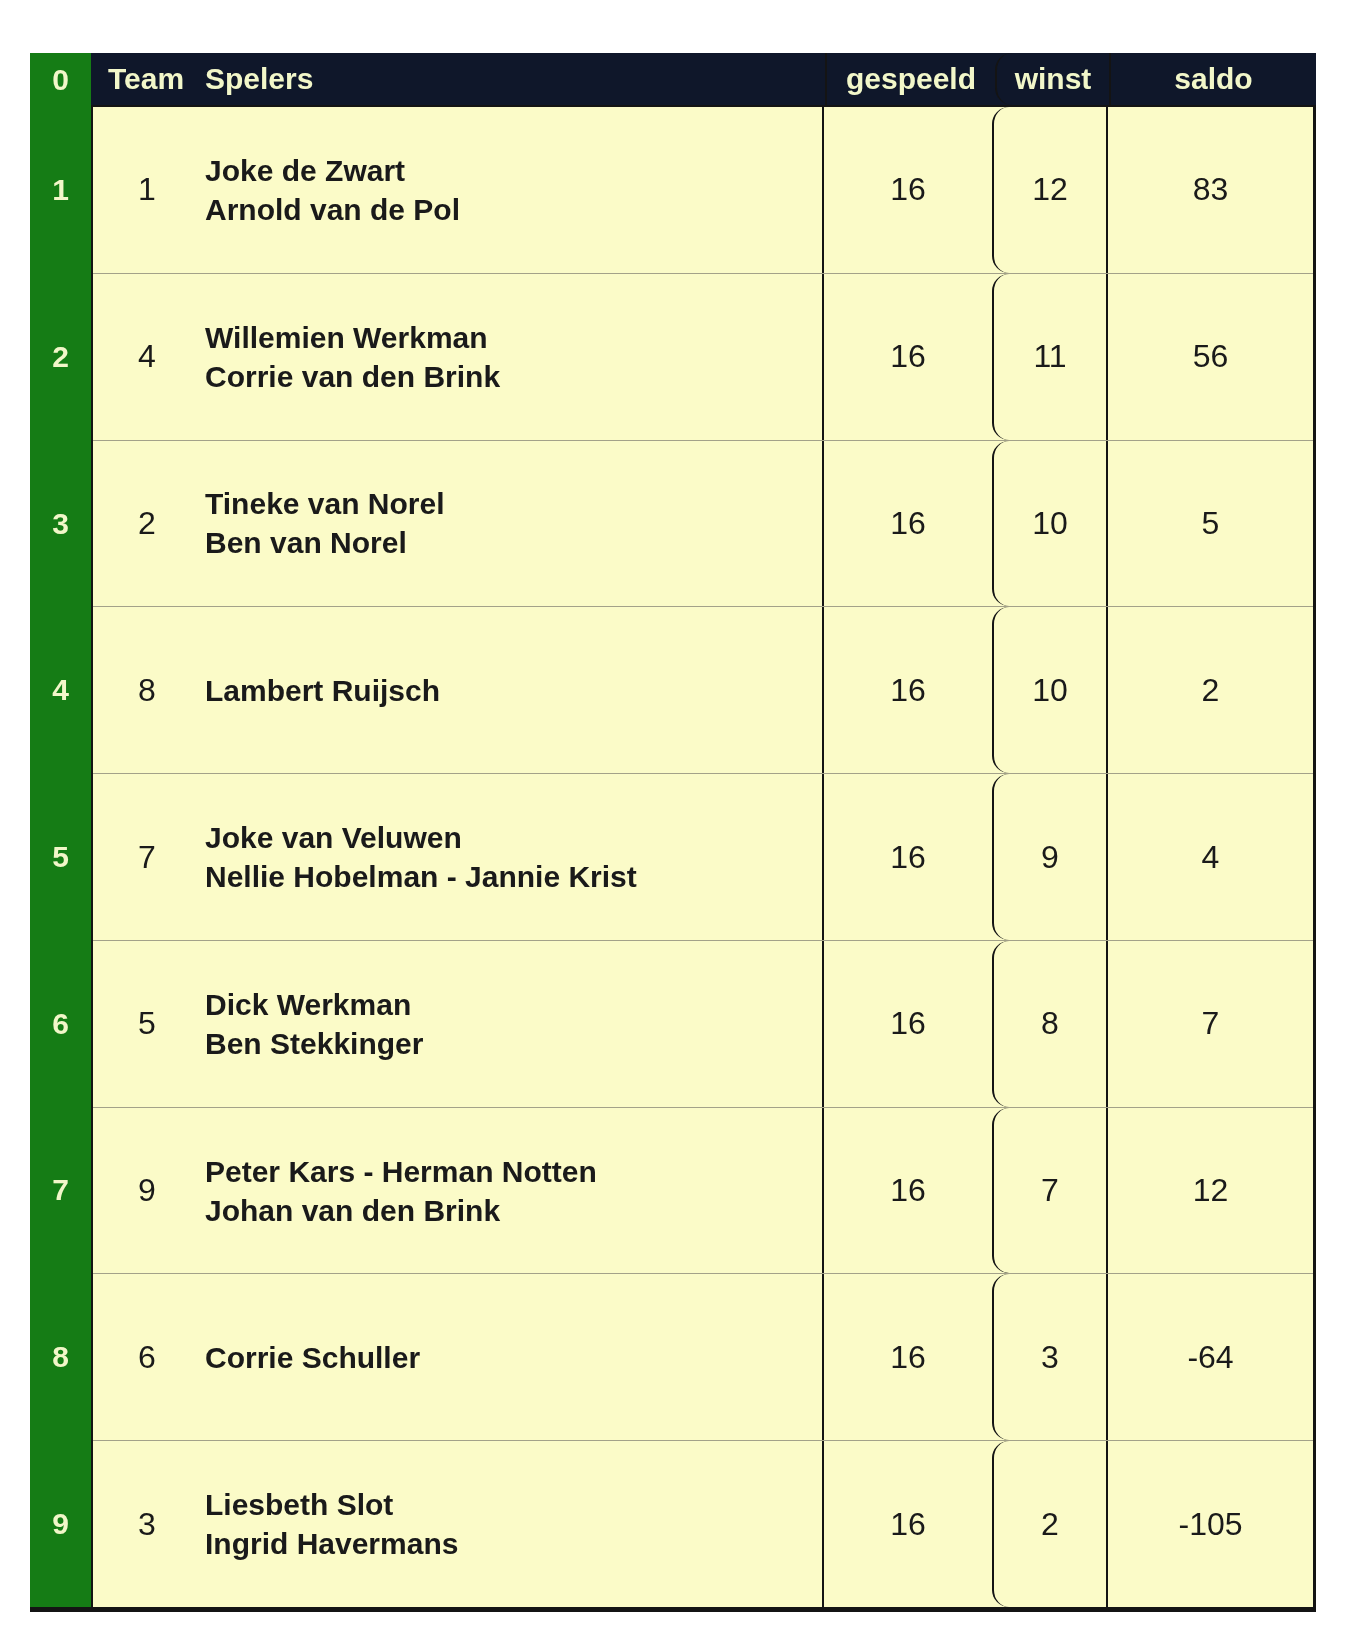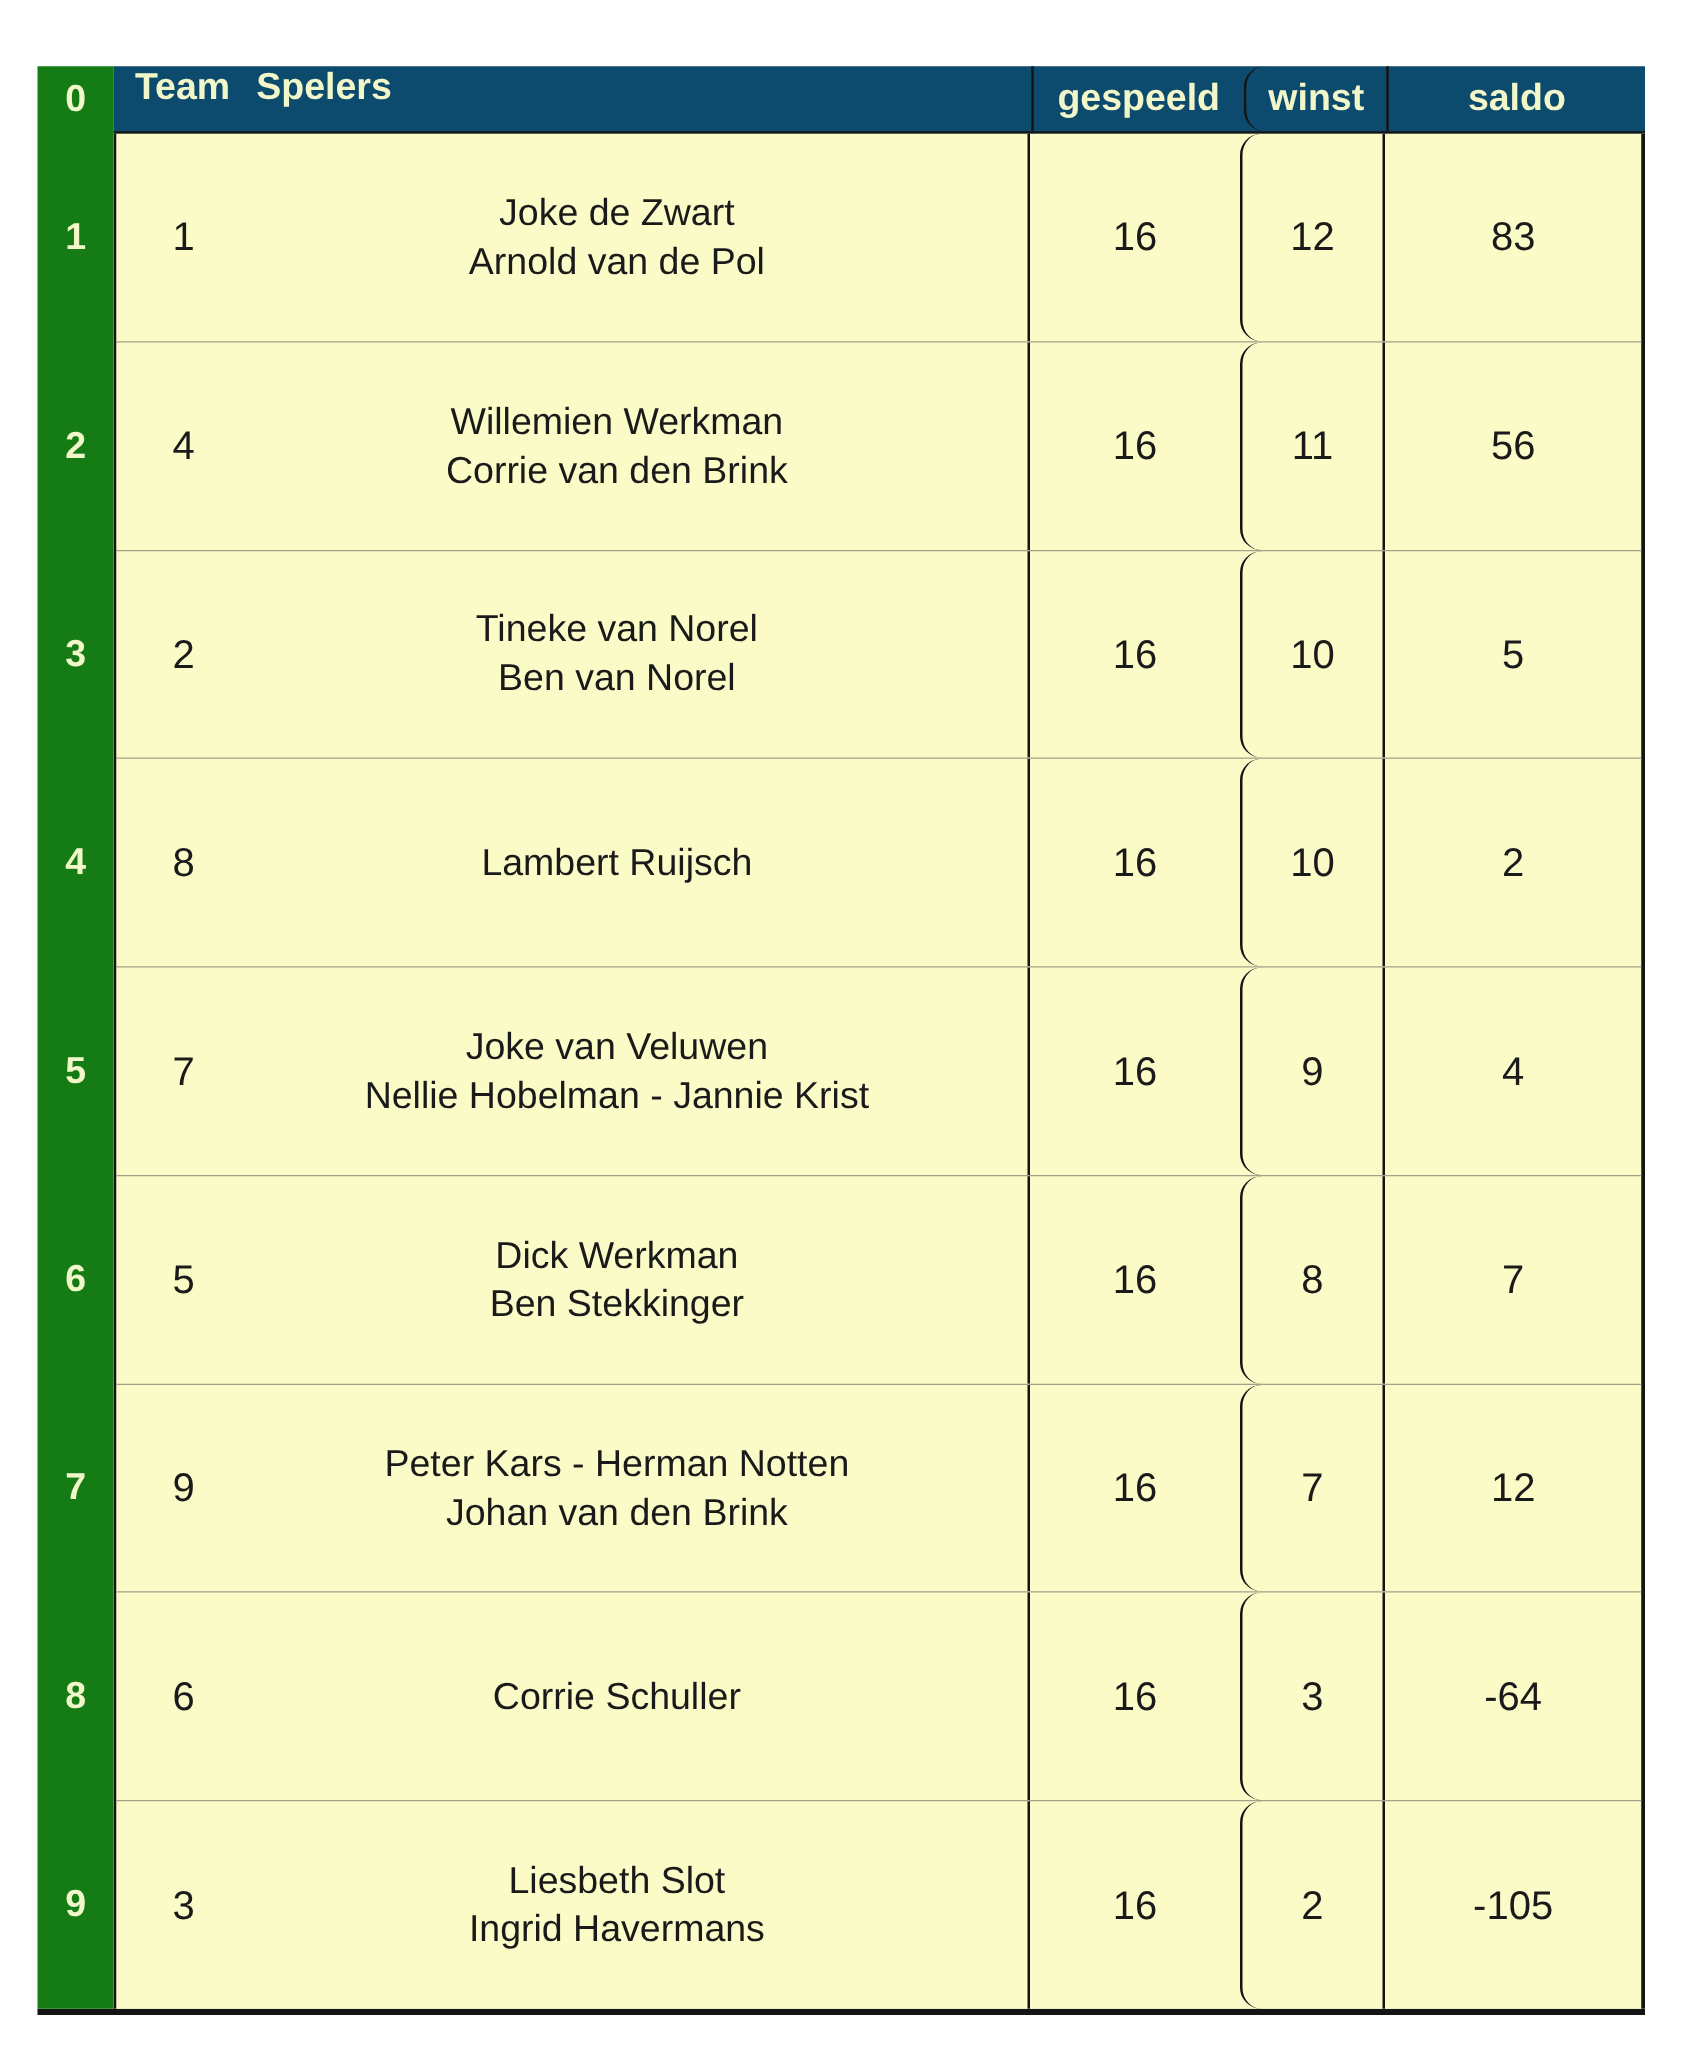--- a/index.html
+++ b/index.html
@@ -27,44 +27,44 @@
   .rank-cell{
     display:flex;align-items:center;justify-content:center;
     color:#f2f7c9;font-weight:bold;font-size:30px;
   }
   .rank-head{height:54px;flex:0 0 54px;}
   .rank-row{flex:1;}
   
   .main{flex:1;display:flex;flex-direction:column;min-width:0;}
   .header-row{
     height:52px;flex:0 0 52px;
-    background:#0c4a6e;
+    background:#0f172a;
     border-bottom:2px solid #141414;
     display:flex;
     color:#f2f7c9;font-weight:bold;font-size:30px;
-    align-items:flex-start;
+    align-items:center;
   }
   .h-team{width:110px;flex:0 0 110px;text-align:center;}
   .h-spelers{flex:1;padding-left:4px;}
   .blkl{border-left:2px solid #141414;box-sizing:border-box;}
   .h-stat{height:100%;display:flex;align-items:center;justify-content:center;}
   .w-gespeeld{width:170px;flex:0 0 170px;margin-left:40px;}
   .w-winst{width:114px;flex:0 0 114px;border-radius:17px;}
   .w-saldo{width:207px;flex:0 0 207px;}
   .body{
     flex:1;display:flex;flex-direction:column;
     background:#fbfbc8;
     border-left:2px solid #141414;
     border-right:3px solid #141414;
   }
   .row{flex:1;display:flex;min-height:0;}
   .row + .row{border-top:1px solid #a3a189;}
   .names-cell{flex:1;display:flex;align-items:center;min-width:0;}
   .teamnum{width:108px;flex:0 0 108px;text-align:center;font-size:32px;}
-  .players{flex:1;padding-left:4px;font-weight:normal;font-size:30px;line-height:39px;text-align:center;}
+  .players{flex:1;padding-left:4px;font-weight:bold;font-size:30px;line-height:39px;}
   .stat{display:flex;align-items:center;justify-content:center;font-size:32px;}
 </style>
 </head>
 <body>
 
 <div class="page">
   <div class="table">
 
     <div class="rank-strip">
       <div class="rank-cell rank-head">0</div>

